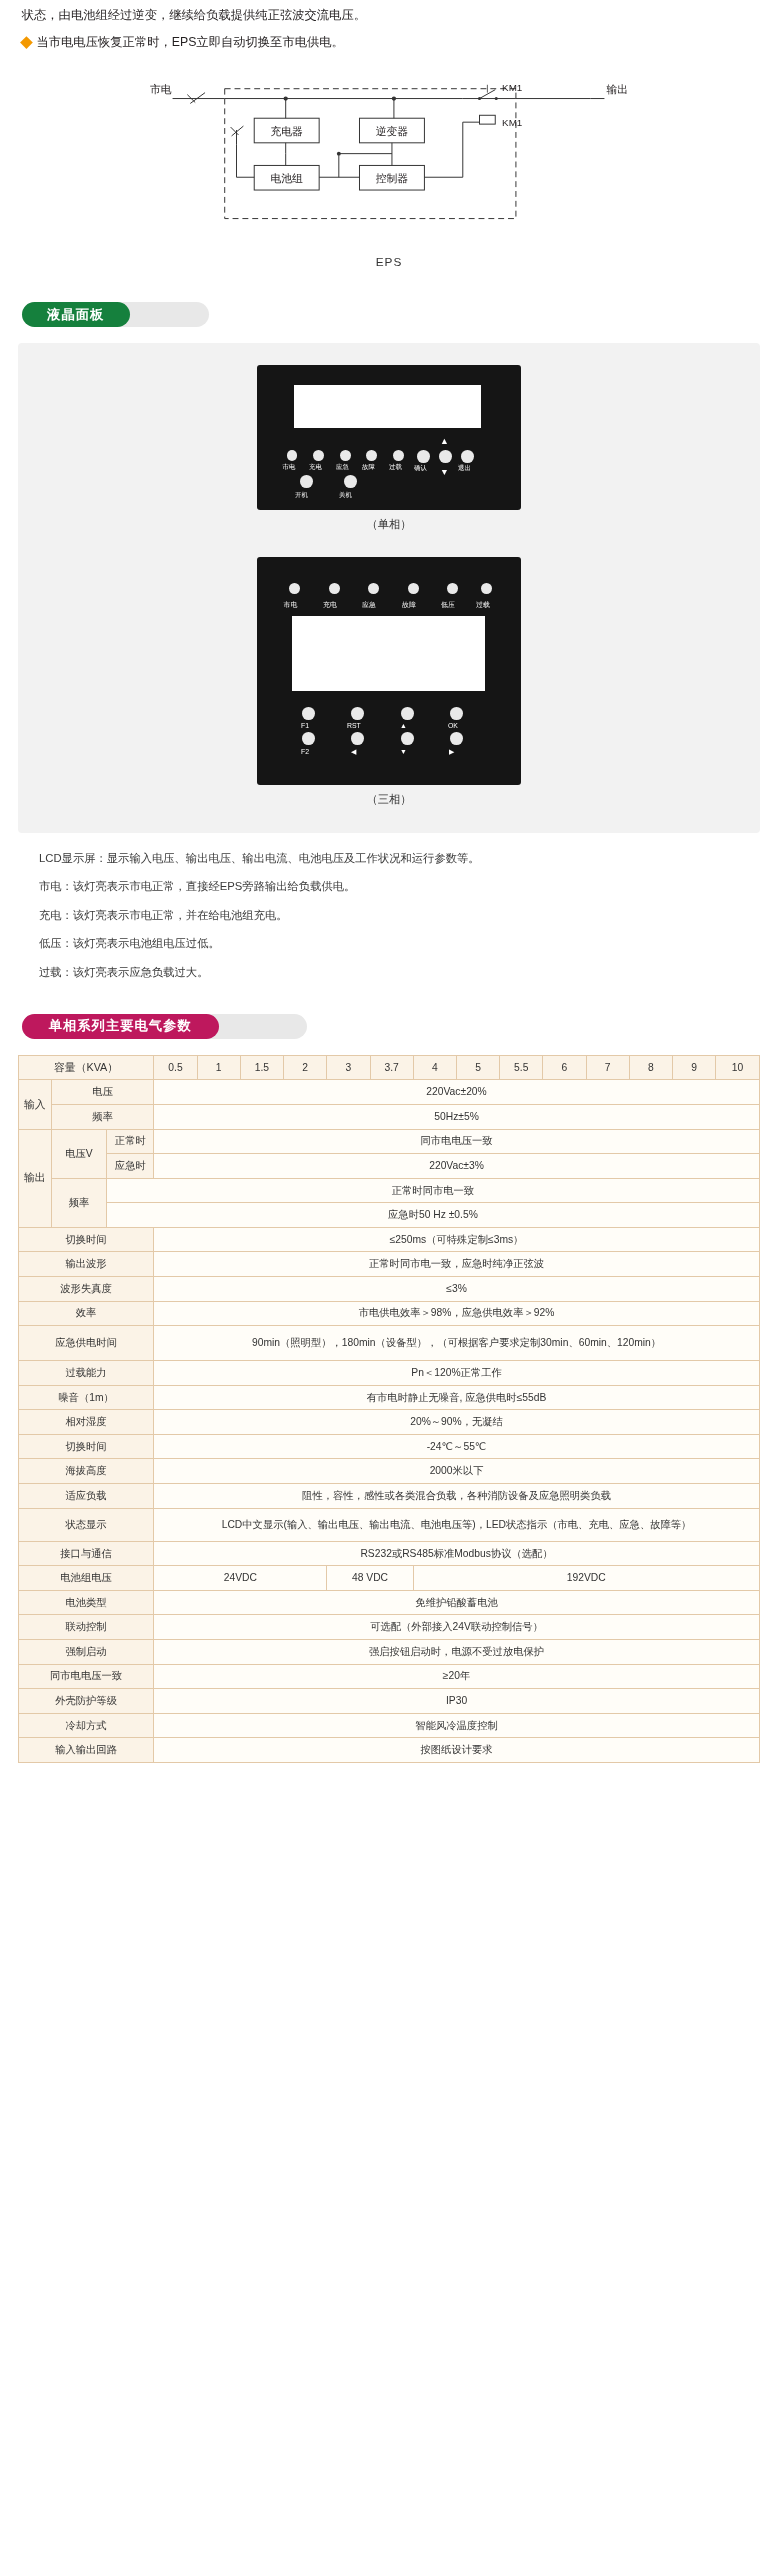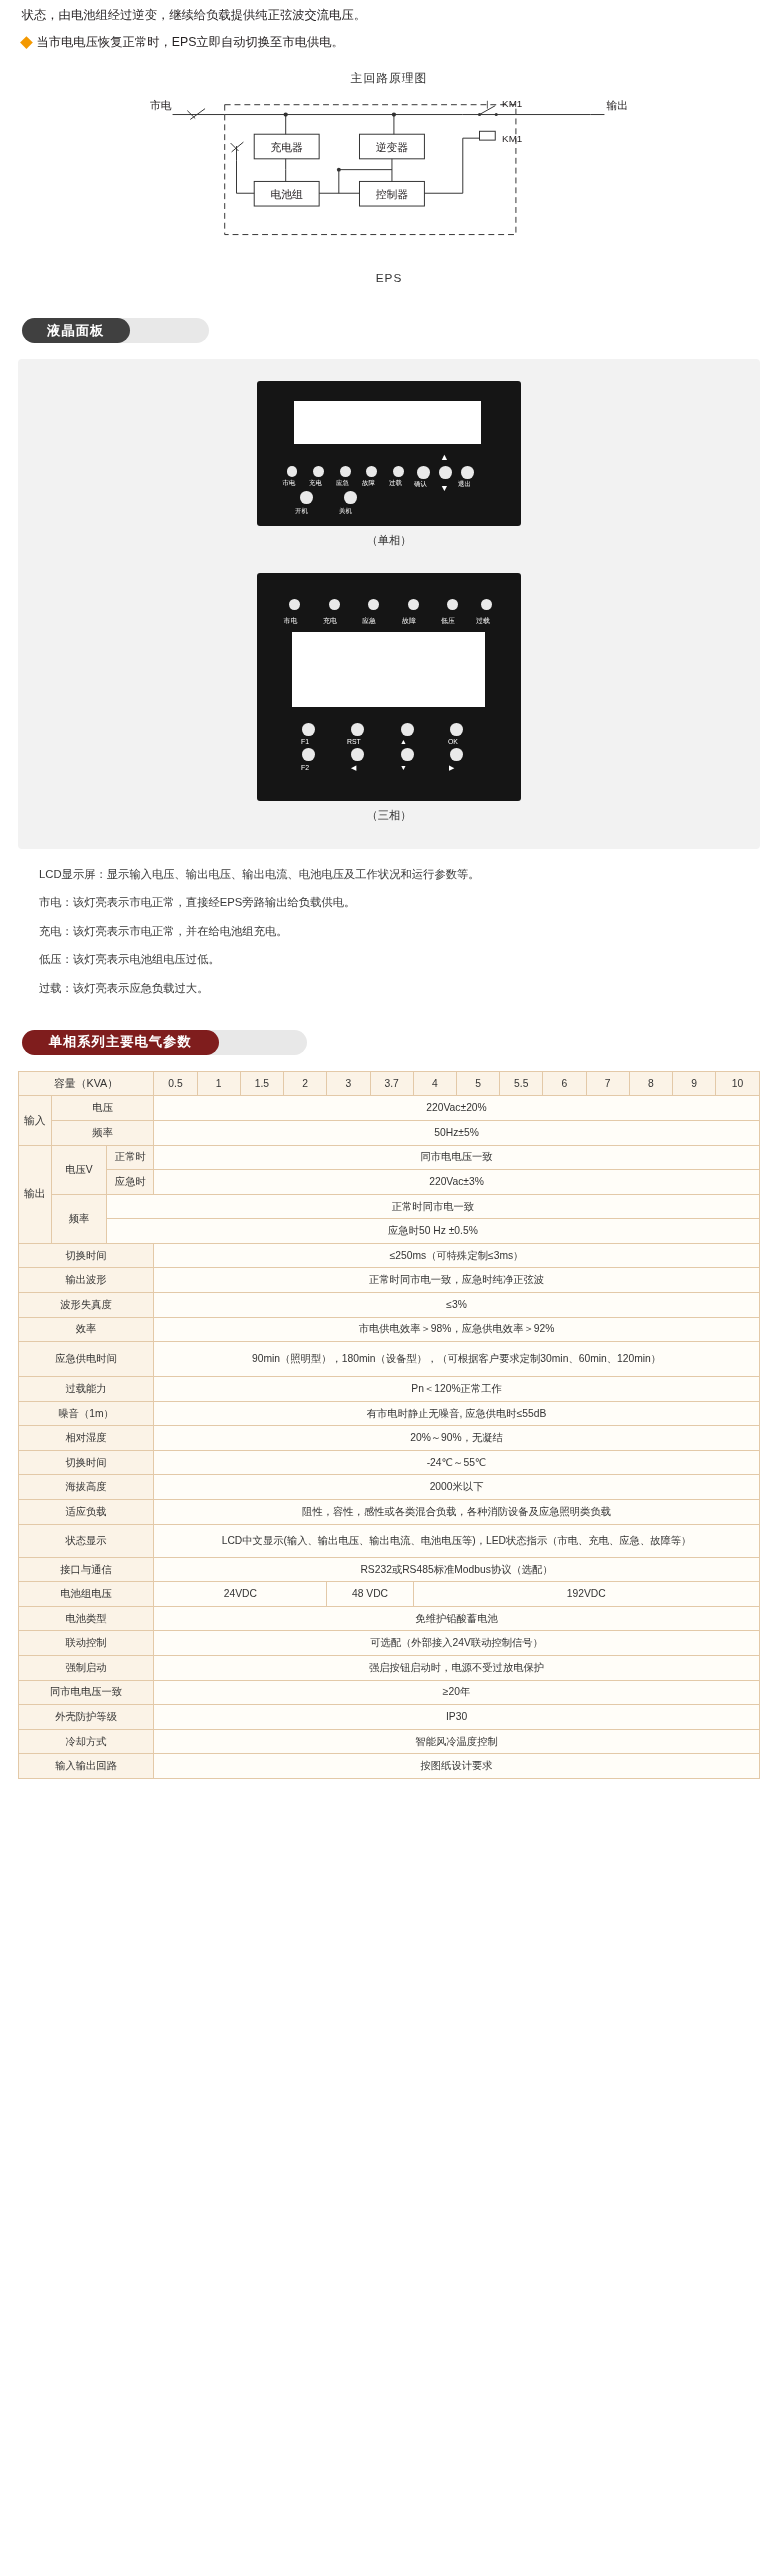--- a/index.html
+++ b/index.html
@@ -32,25 +32,25 @@
   .sec-head {
     position: relative; height: 25.6px; margin: 33px 0 0 21.7px; width: 413px;
   }
   .sec-head .bar-bg {
     position: absolute; left: 0; top: 0; height: 25.6px; width: 187px;
     background: #e8e8e8; border-radius: 12.8px;
   }
   .sec-head .bar-bg.wide { width: 285px; }
   .sec-head .bar-fg {
     position: absolute; left: 0; top: 0; height: 25.6px; width: 108px;
-    background: #404040; border-radius: 12.8px;
+    background: #15803d; border-radius: 12.8px;
     color: #fff; font-size: 13.3px; font-weight: bold;
     display: flex; align-items: center; justify-content: center; letter-spacing: 1px;
   }
-  .sec-head .bar-fg.orange { background: #7f1d1d; width: 197px; text-align: center; }
+  .sec-head .bar-fg.orange { background: #be185d; width: 197px; text-align: center; }
 
   
   .panel-block {
     margin: 15.7px 17.7px 0 17.7px; background: #f2f2f2; border-radius: 3.9px;
     padding: 21.7px 0 25.6px 0;
   }
   .panel-unit { display: flex; flex-direction: column; align-items: center; }
   .panel-caption { font-size: 11.3px; color: #333; margin-top: 6.9px; }
 
   .panel-single {
@@ -92,21 +92,20 @@
 
   <div class="top-notes">
     <div class="note-line">状态，由电池组经过逆变，继续给负载提供纯正弦波交流电压。</div>
     <div class="note-bullet">
       <span class="bullet-dot"></span>
       <span class="note-line">当市电电压恢复正常时，EPS立即自动切换至市电供电。</span>
     </div>
   </div>
 
   <div class="schematic-wrap">
-    <div class="schematic-title">主回路原理图</div>
     <div class="schematic-box">
       <svg width="778" height="182" viewBox="0 0 790 185" xmlns="http://www.w3.org/2000/svg" style="font-size:12px">
 
         <rect x="228" y="18" width="296" height="132" fill="none" stroke="#333" stroke-width="1" stroke-dasharray="6 4"></rect>
 
         <line x1="175" y1="28" x2="228" y2="28" stroke="#333" stroke-width="1"></line>
         <line x1="228" y1="28" x2="400" y2="28" stroke="#333" stroke-width="1"></line>
         <line x1="400" y1="28" x2="470" y2="28" stroke="#333" stroke-width="1"></line>
         <line x1="470" y1="28" x2="524" y2="28" stroke="#333" stroke-width="1"></line>
         <line x1="524" y1="28" x2="600" y2="28" stroke="#333" stroke-width="1"></line>

